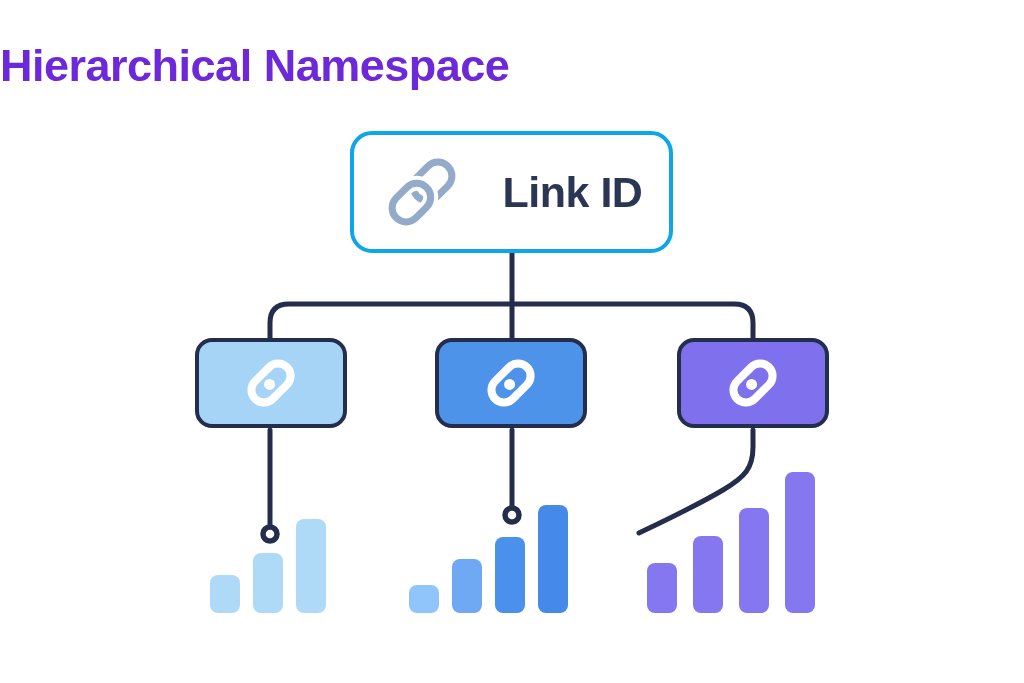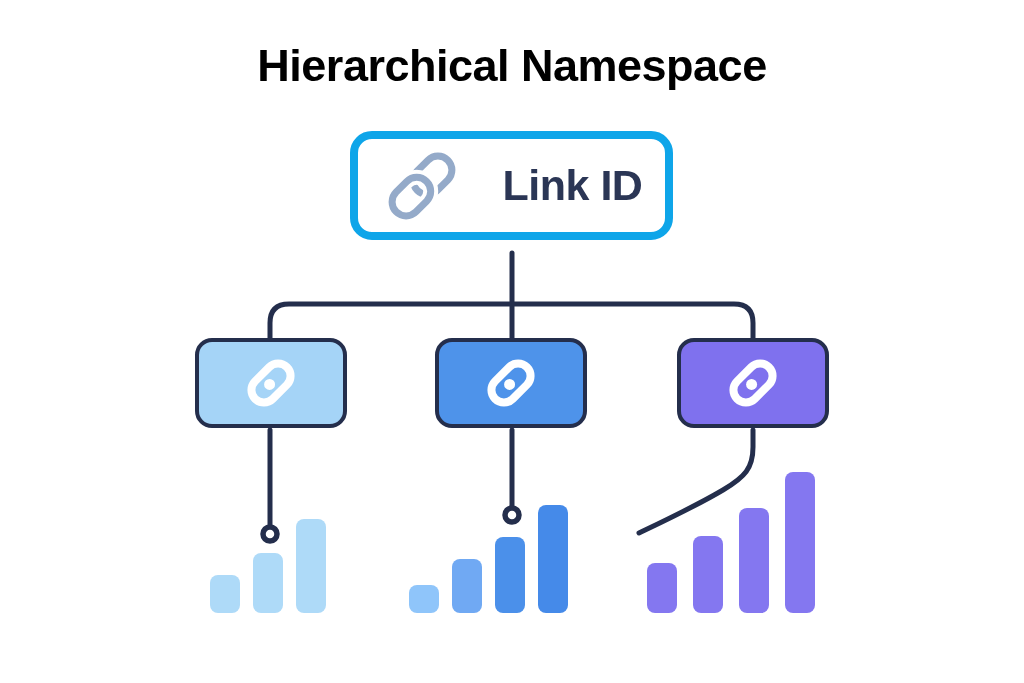--- a/index.html
+++ b/index.html
@@ -1,27 +1,27 @@
 <!DOCTYPE html>
 <html><head>
 <meta charset="utf-8">
 <style>
   html,body{margin:0;padding:0;background:#ffffff;}
   .canvas{
     position:relative;width:1024px;height:683px;background:#ffffff;
     overflow:hidden;font-family:"Liberation Sans",sans-serif;
   }
   .title{
-    position:absolute;top:40px;left:0;width:100%;text-align:center;
-    font-size:45px;font-weight:700;letter-spacing:-0.5px;color:#000000;
+    position:absolute;top:40px;left:0;width:100%;text-align:left;
+    font-size:45px;font-weight:700;letter-spacing:-0.5px;color:#6d28d9;
   }
   .connectors{position:absolute;left:0;top:0;width:1024px;height:683px;}
   .root-box{
-    position:absolute;left:350px;top:131px;width:323px;height:109px;
-    box-sizing:border-box;background:#ffffff;border:8px solid #0ea5e9;
+    position:absolute;left:350px;top:131px;width:323px;height:122px;
+    box-sizing:border-box;background:#ffffff;border:4px solid #0ea5e9;
     border-radius:22px;display:flex;align-items:center;justify-content:center;gap:40px;
   }
   .root-label{font-size:43px;font-weight:700;color:#2b3655;letter-spacing:-0.5px;}
   .child-box{
     position:absolute;top:338px;width:152px;height:90px;box-sizing:border-box;
     border:4px solid #242e4c;border-radius:17px;
     display:flex;align-items:center;justify-content:center;
   }
   .child-left{left:195px;}
   .child-middle{left:435px;}

